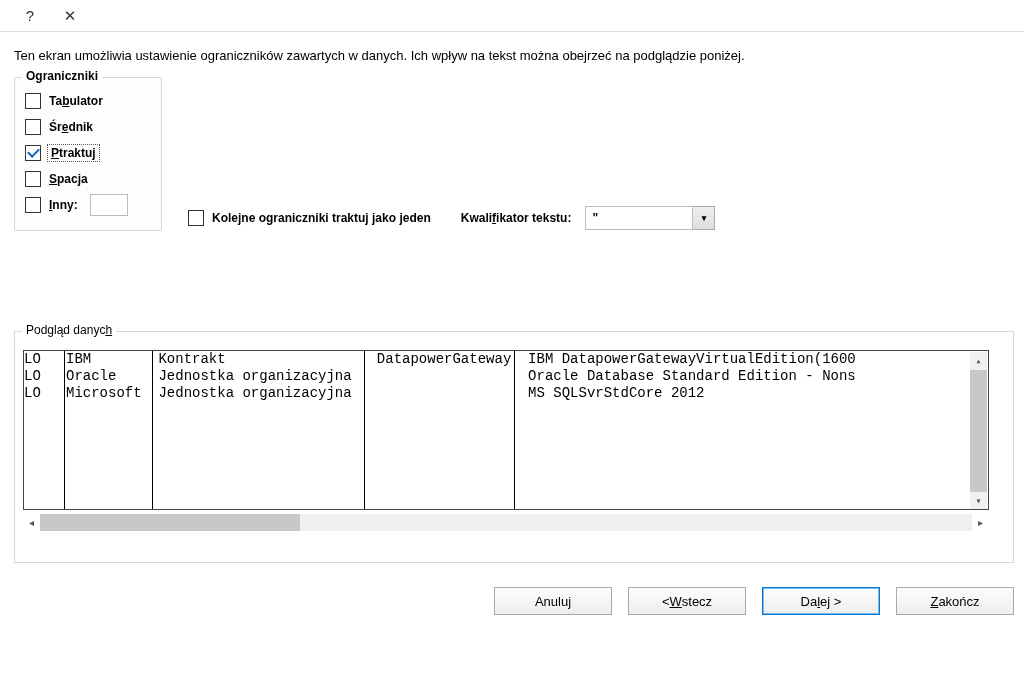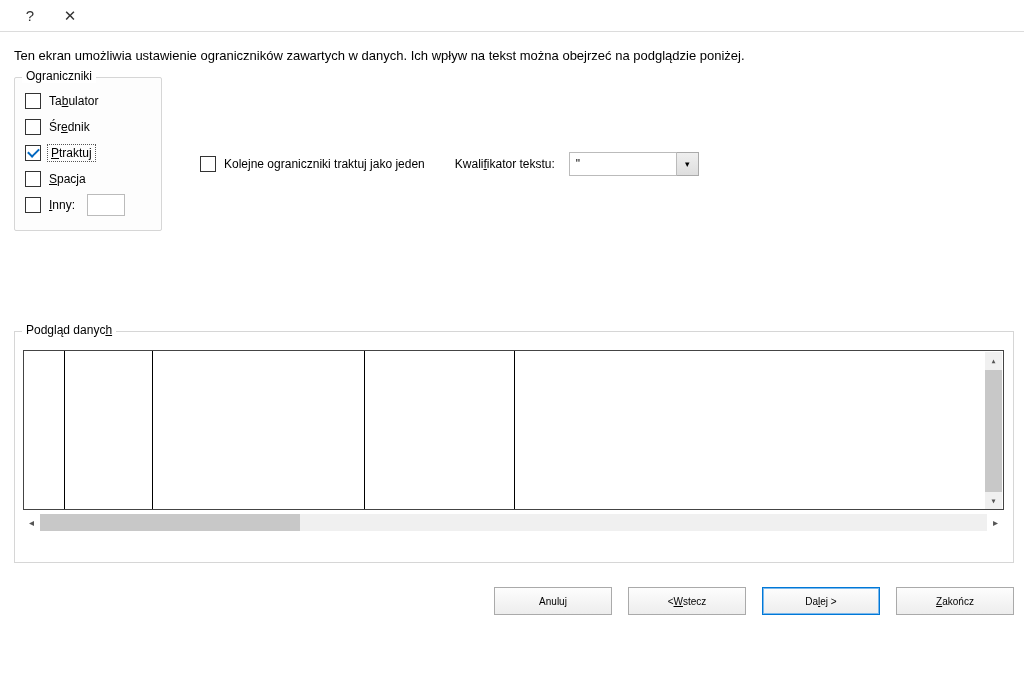--- a/index.html
+++ b/index.html
@@ -36,22 +36,23 @@
   }
   .content {
     padding: 16px 10px 10px 14px;
   }
   .instruction {
     font-size: 13px;
     margin-bottom: 14px;
   }
   .options-row {
     display: flex;
-    align-items: center;
-    gap: 38px;
+    align-items: flex-end;
+    gap: 26px;
+    font-weight: bold;
   }
   .groupbox {
     border: 1px solid #d6d6d6;
     border-radius: 2px;
     padding: 10px 12px 12px 10px;
     position: relative;
     background: #fdfdfd;
   }
   .groupbox .legend {
     position: absolute;
@@ -134,21 +135,21 @@
     background: linear-gradient(#efefef,#dedede);
     display: flex;
     align-items: center;
     justify-content: center;
     font-size: 9px;
   }
 
   .preview-group {
     border: 1px solid #d6d6d6;
     margin-top: 100px;
-    padding: 18px 9px 8px 8px;
+    padding: 18px 24px 8px 8px;
     position: relative;
     height: 232px;
   }
   .preview-group .legend {
     position: absolute;
     top: -9px;
     left: 7px;
     background: #fff;
     padding: 0 4px;
     font-size: 12px;
@@ -242,21 +243,21 @@
     padding: 14px 10px 10px 10px;
   }
   .btn {
     min-width: 118px;
     height: 28px;
     border: 1px solid #aaa;
     background: linear-gradient(#fdfdfd,#ededed);
     display: flex;
     align-items: center;
     justify-content: center;
-    font-size: 10px;
+    font-size: 13px;
     padding: 0 14px;
   }
   .btn.default {
     border: 1px solid #0078d7;
     box-shadow: inset 0 0 0 1px #7bb8ec;
   }
   .btn u { text-decoration: underline; }
 </style>
 </head>
 <body>
@@ -316,20 +317,23 @@
           </div>
         </div>
       </div>
     </div>
   </div>
 
   <div class="preview-group">
     <div class="legend"><span>Podgląd danyc</span><u>h</u></div>
     <div class="preview-container">
       <div class="preview-viewport">
+        <div class="preview-lines">LO   IBM        Kontrakt                  DatapowerGateway  IBM DatapowerGatewayVirtualEdition(1600
+LO   Oracle     Jednostka organizacyjna                     Oracle Database Standard Edition - Nons
+LO   Microsoft  Jednostka organizacyjna                     MS SQLSvrStdCore 2012</div>
         <div class="vdiv" style="left:40px"></div>
         <div class="vdiv" style="left:128px"></div>
         <div class="vdiv" style="left:340px"></div>
         <div class="vdiv" style="left:490px"></div>
         <div class="vscroll">
           <div class="arrow">▴</div>
           <div class="thumb"></div>
           <div class="arrow">▾</div>
         </div>
       </div>

